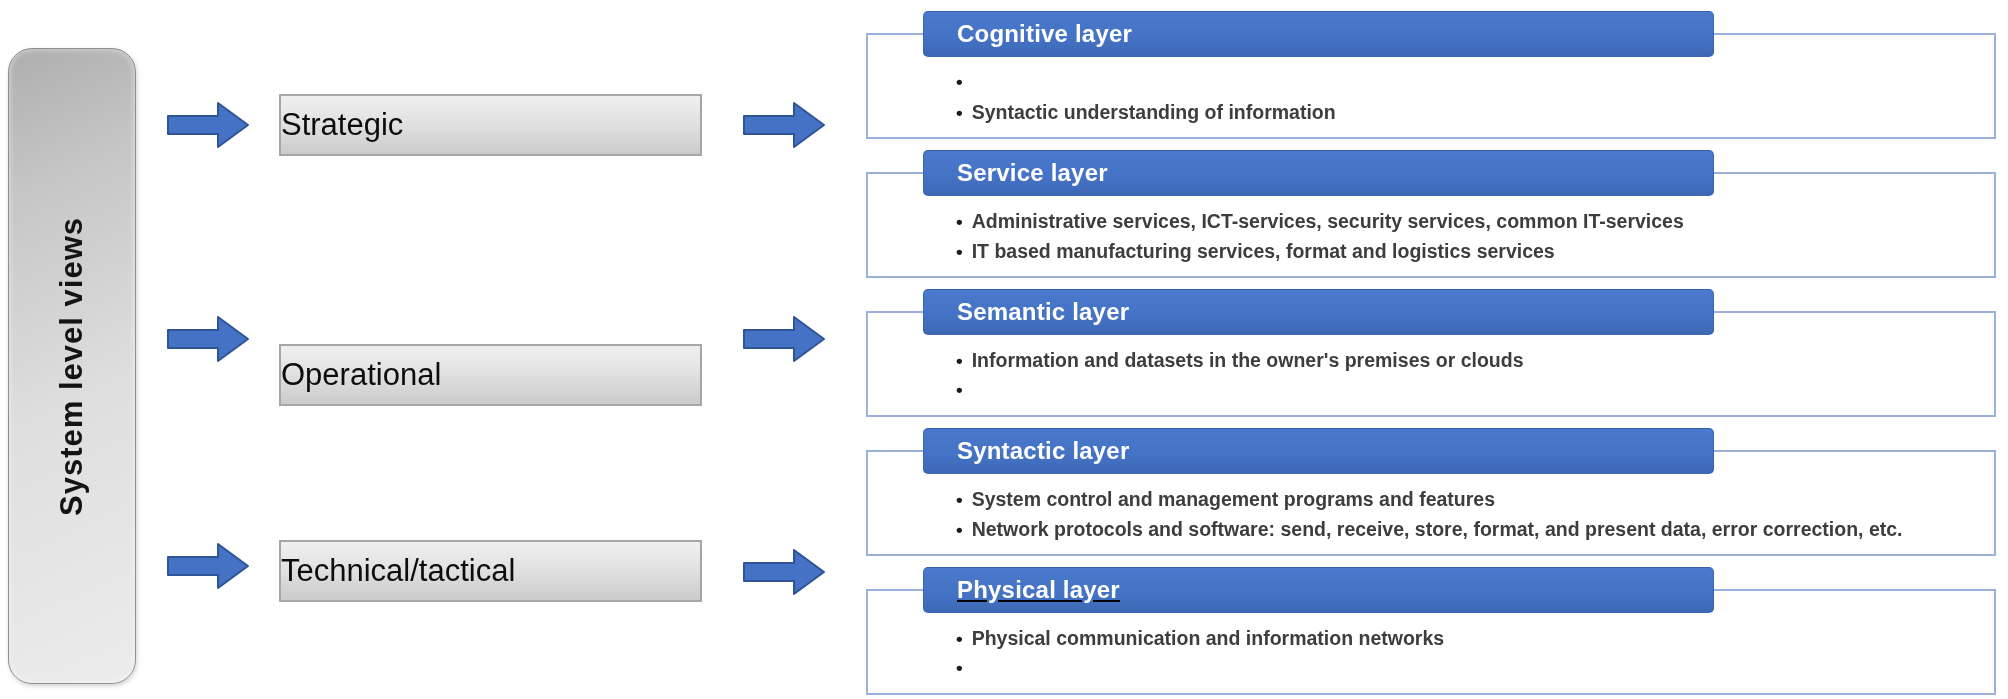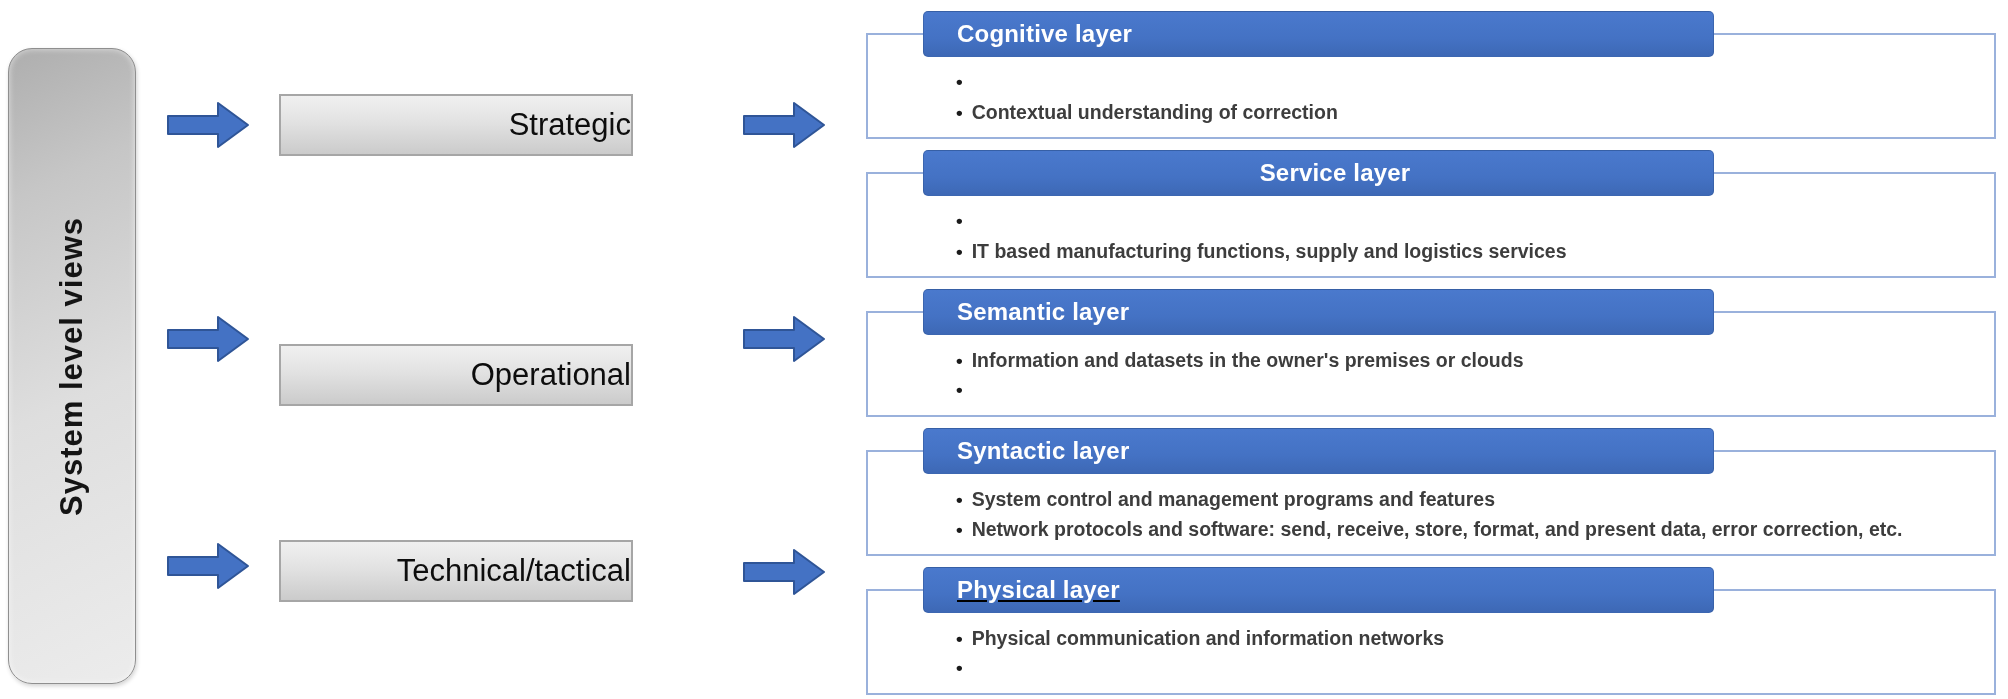--- a/index.html
+++ b/index.html
@@ -45,27 +45,27 @@
   .arrow {
     position: absolute;
     width: 84px;
     height: 50px;
   }
 
   
   .level-box {
     position: absolute;
     left: 279px;
-    width: 354px;
+    width: 423px;
     height: 62px;
     border: 2px solid #a6a6a6;
     background: linear-gradient(to bottom, #f0f0f0 0%, #e2e2e2 45%, #cbcbcb 100%);
     display: flex;
     align-items: center;
-    justify-content: flex-end;
+    justify-content: flex-start;
     box-sizing: border-box;
   }
   .level-label {
     font-size: 31px;
     color: #0d0d0d;
   }
 
   
   .panel-outline {
     position: absolute;
@@ -163,35 +163,36 @@
   <div class="panel-outline" style="top:33px;"></div>
   <div class="panel-bar" style="top:11px;">
     <span class="panel-title">Cognitive layer</span>
   </div>
   <div class="panel-bullets" style="top:67px;">
     <div class="bullet-line">
       <span class="bullet-dot">•</span>
     </div>
     <div class="bullet-line">
       <span class="bullet-dot">•</span>
-      <span>Contextual understanding of correction</span>
+      <span>Syntactic understanding of information</span>
     </div>
   </div>
 
   <div class="panel-outline" style="top:172px;"></div>
-  <div class="panel-bar" style="top:150px;justify-content:center;">
+  <div class="panel-bar" style="top:150px;">
     <span class="panel-title">Service layer</span>
   </div>
   <div class="panel-bullets" style="top:206px;">
     <div class="bullet-line">
       <span class="bullet-dot">•</span>
-    </div>
-    <div class="bullet-line">
-      <span class="bullet-dot">•</span>
-      <span>IT based manufacturing functions, supply and logistics services</span>
+      <span>Administrative services, ICT-services, security services, common IT-services</span>
+    </div>
+    <div class="bullet-line">
+      <span class="bullet-dot">•</span>
+      <span>IT based manufacturing services, format and logistics services</span>
     </div>
   </div>
 
   <div class="panel-outline" style="top:311px;"></div>
   <div class="panel-bar" style="top:289px;text-align:center;">
     <span class="panel-title">Semantic layer</span>
   </div>
   <div class="panel-bullets" style="top:345px;">
     <div class="bullet-line">
       <span class="bullet-dot">•</span>

